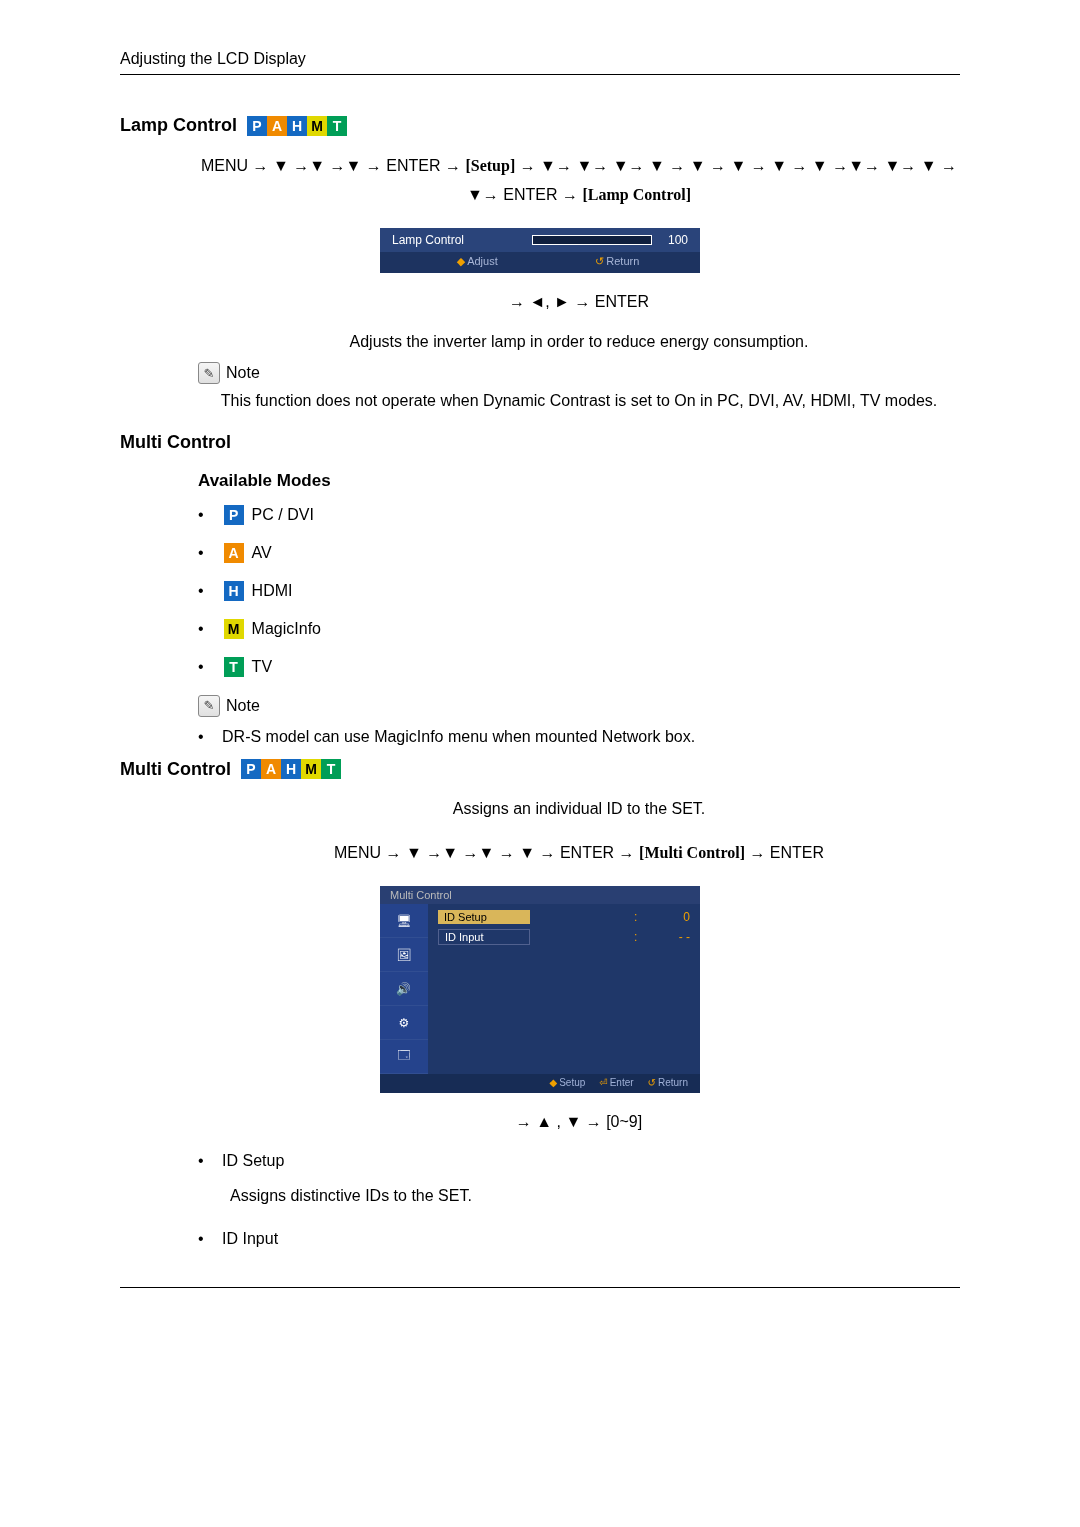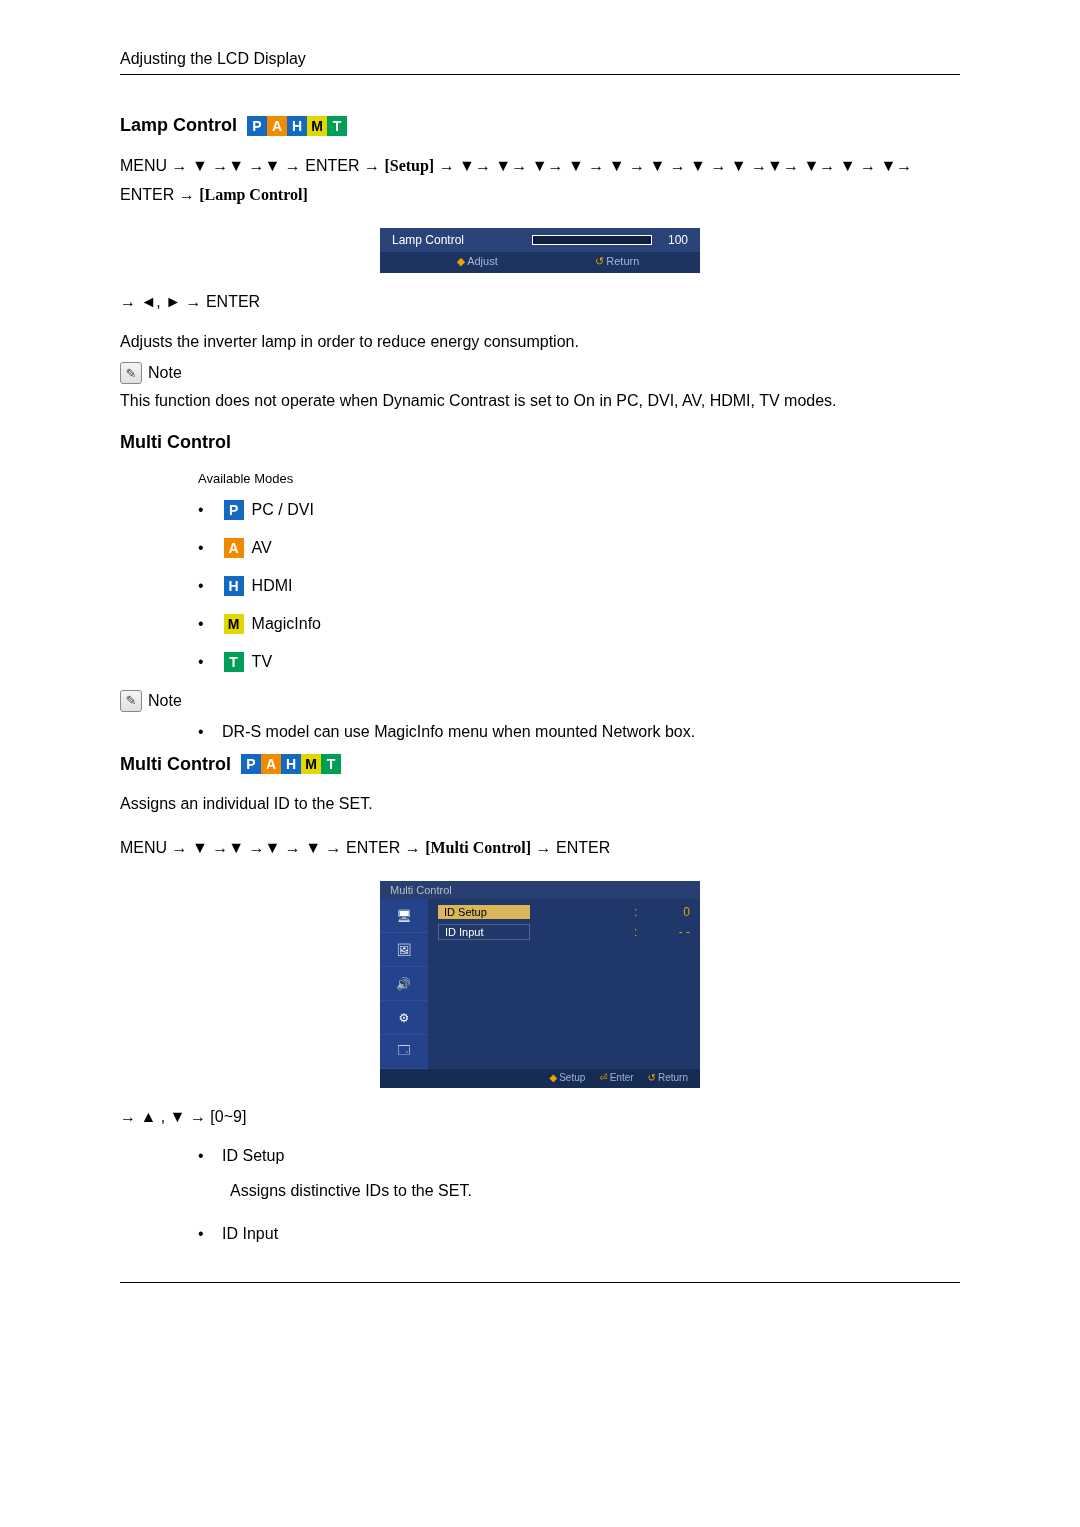--- a/index.html
+++ b/index.html
@@ -21,28 +21,30 @@
     .section-heading {
       font-weight: bold;
       font-size: 18px;
       margin-top: 10px;
       margin-bottom: 16px;
       display: flex;
       align-items: center;
       gap: 6px;
     }
     .sub-heading {
-      font-weight: normal;
-      font-size: 13px;
+      font-weight: bold;
+      font-size: 17px;
       margin-left: 78px;
       margin-top: 18px;
       margin-bottom: 14px;
     }
     .content-block {
+      margin-left: 78px;
       margin-bottom: 18px;
+      text-align: center;
     }
     .menu-path {
       line-height: 1.8;
     }
     .mode-badges {
       display: inline-flex;
       gap: 0;
       margin-left: 4px;
       vertical-align: middle;
     }

